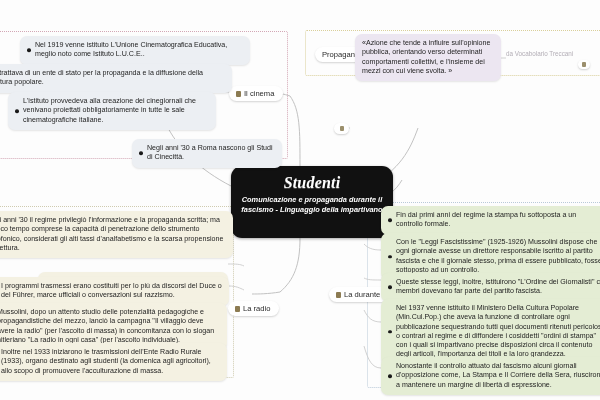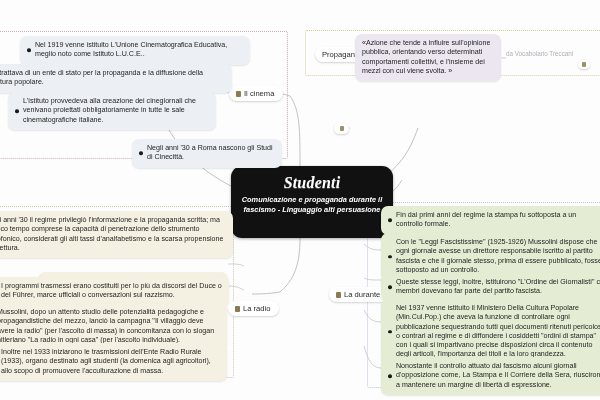--- a/index.html
+++ b/index.html
@@ -216,21 +216,21 @@
       <path d="M381,280 C372,280 368,280 364,278"></path>
       <path d="M381,322 C372,322 368,318 364,310"></path>
       <path d="M381,368 C372,368 368,360 364,346"></path>
       <path d="M228,264 C236,264 240,264 244,266"></path>
       <path d="M229,286 C236,286 240,288 244,290"></path>
     </g>
   </svg>
 
   <div class="central">
     <div class="central-logo">Studenti</div>
-    <div class="central-sub">Comunicazione e propaganda durante il fascismo - Linguaggio alti persuasione</div>
+    <div class="central-sub">Comunicazione e propaganda durante il fascismo - Linguaggio della impartivano</div>
   </div>
 
   <div class="pill pill-cinema">
     <span class="gl"></span>
     <span>Il cinema</span>
   </div>
   <div class="pill pill-radio">
     <span class="gl"></span>
     <span>La radio</span>
   </div>

